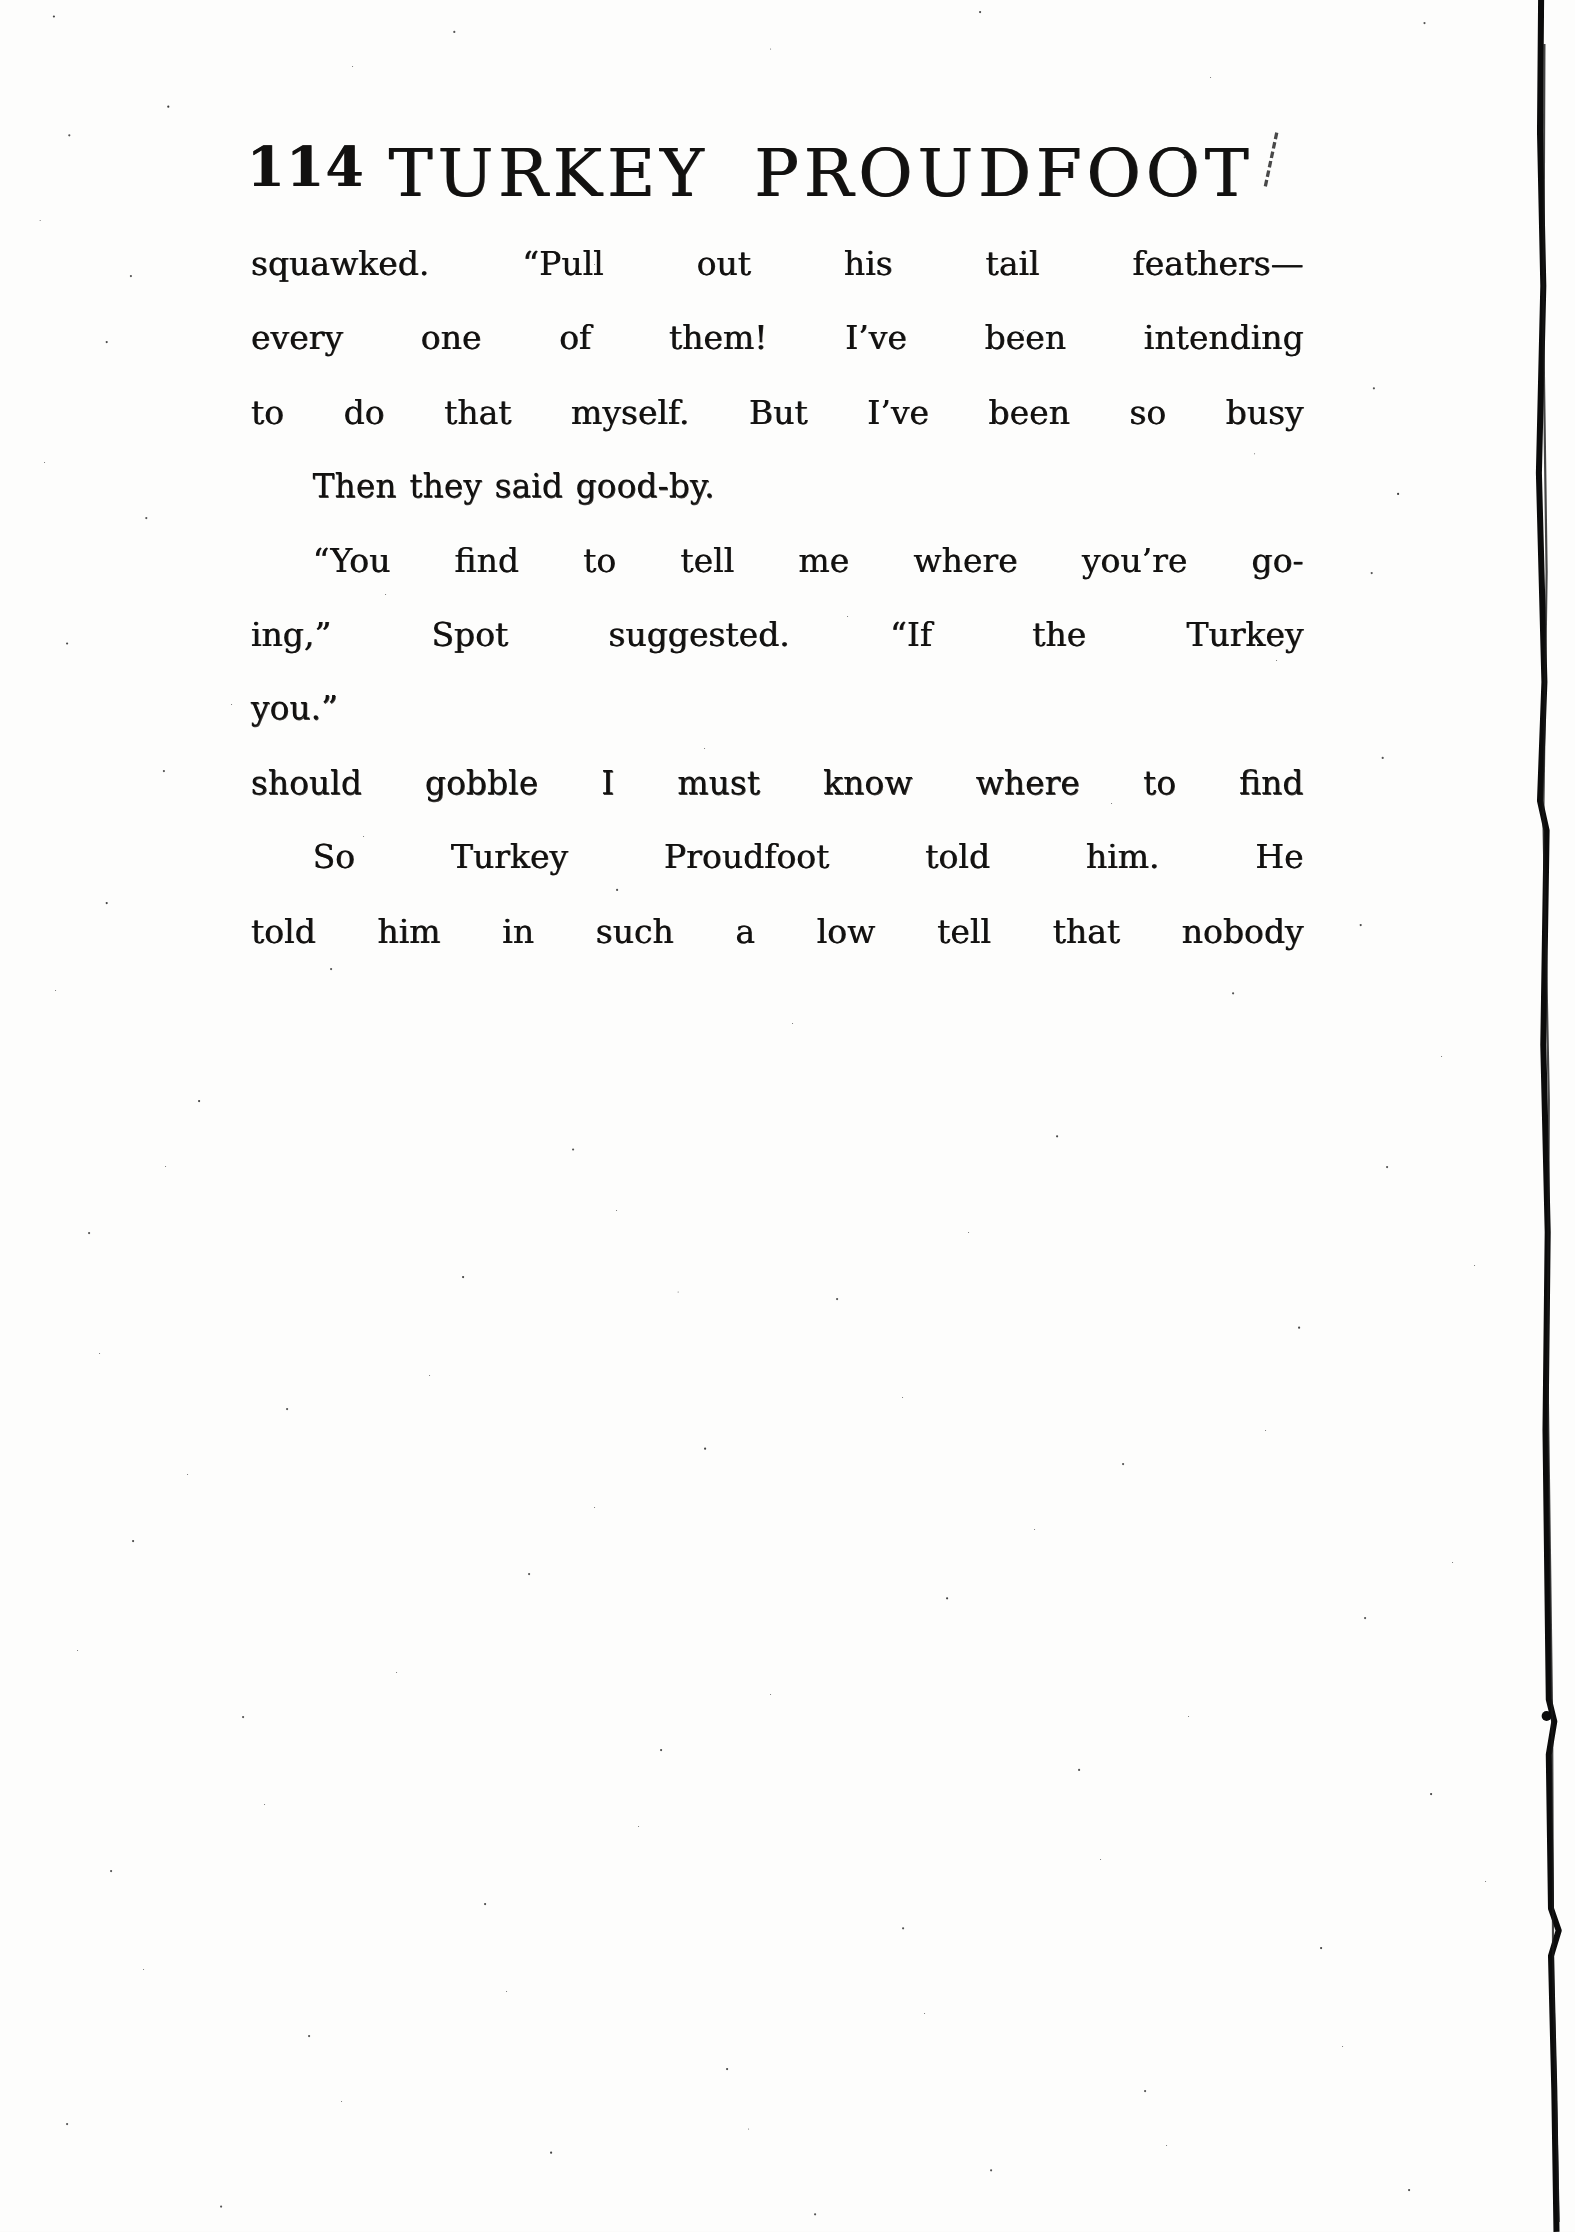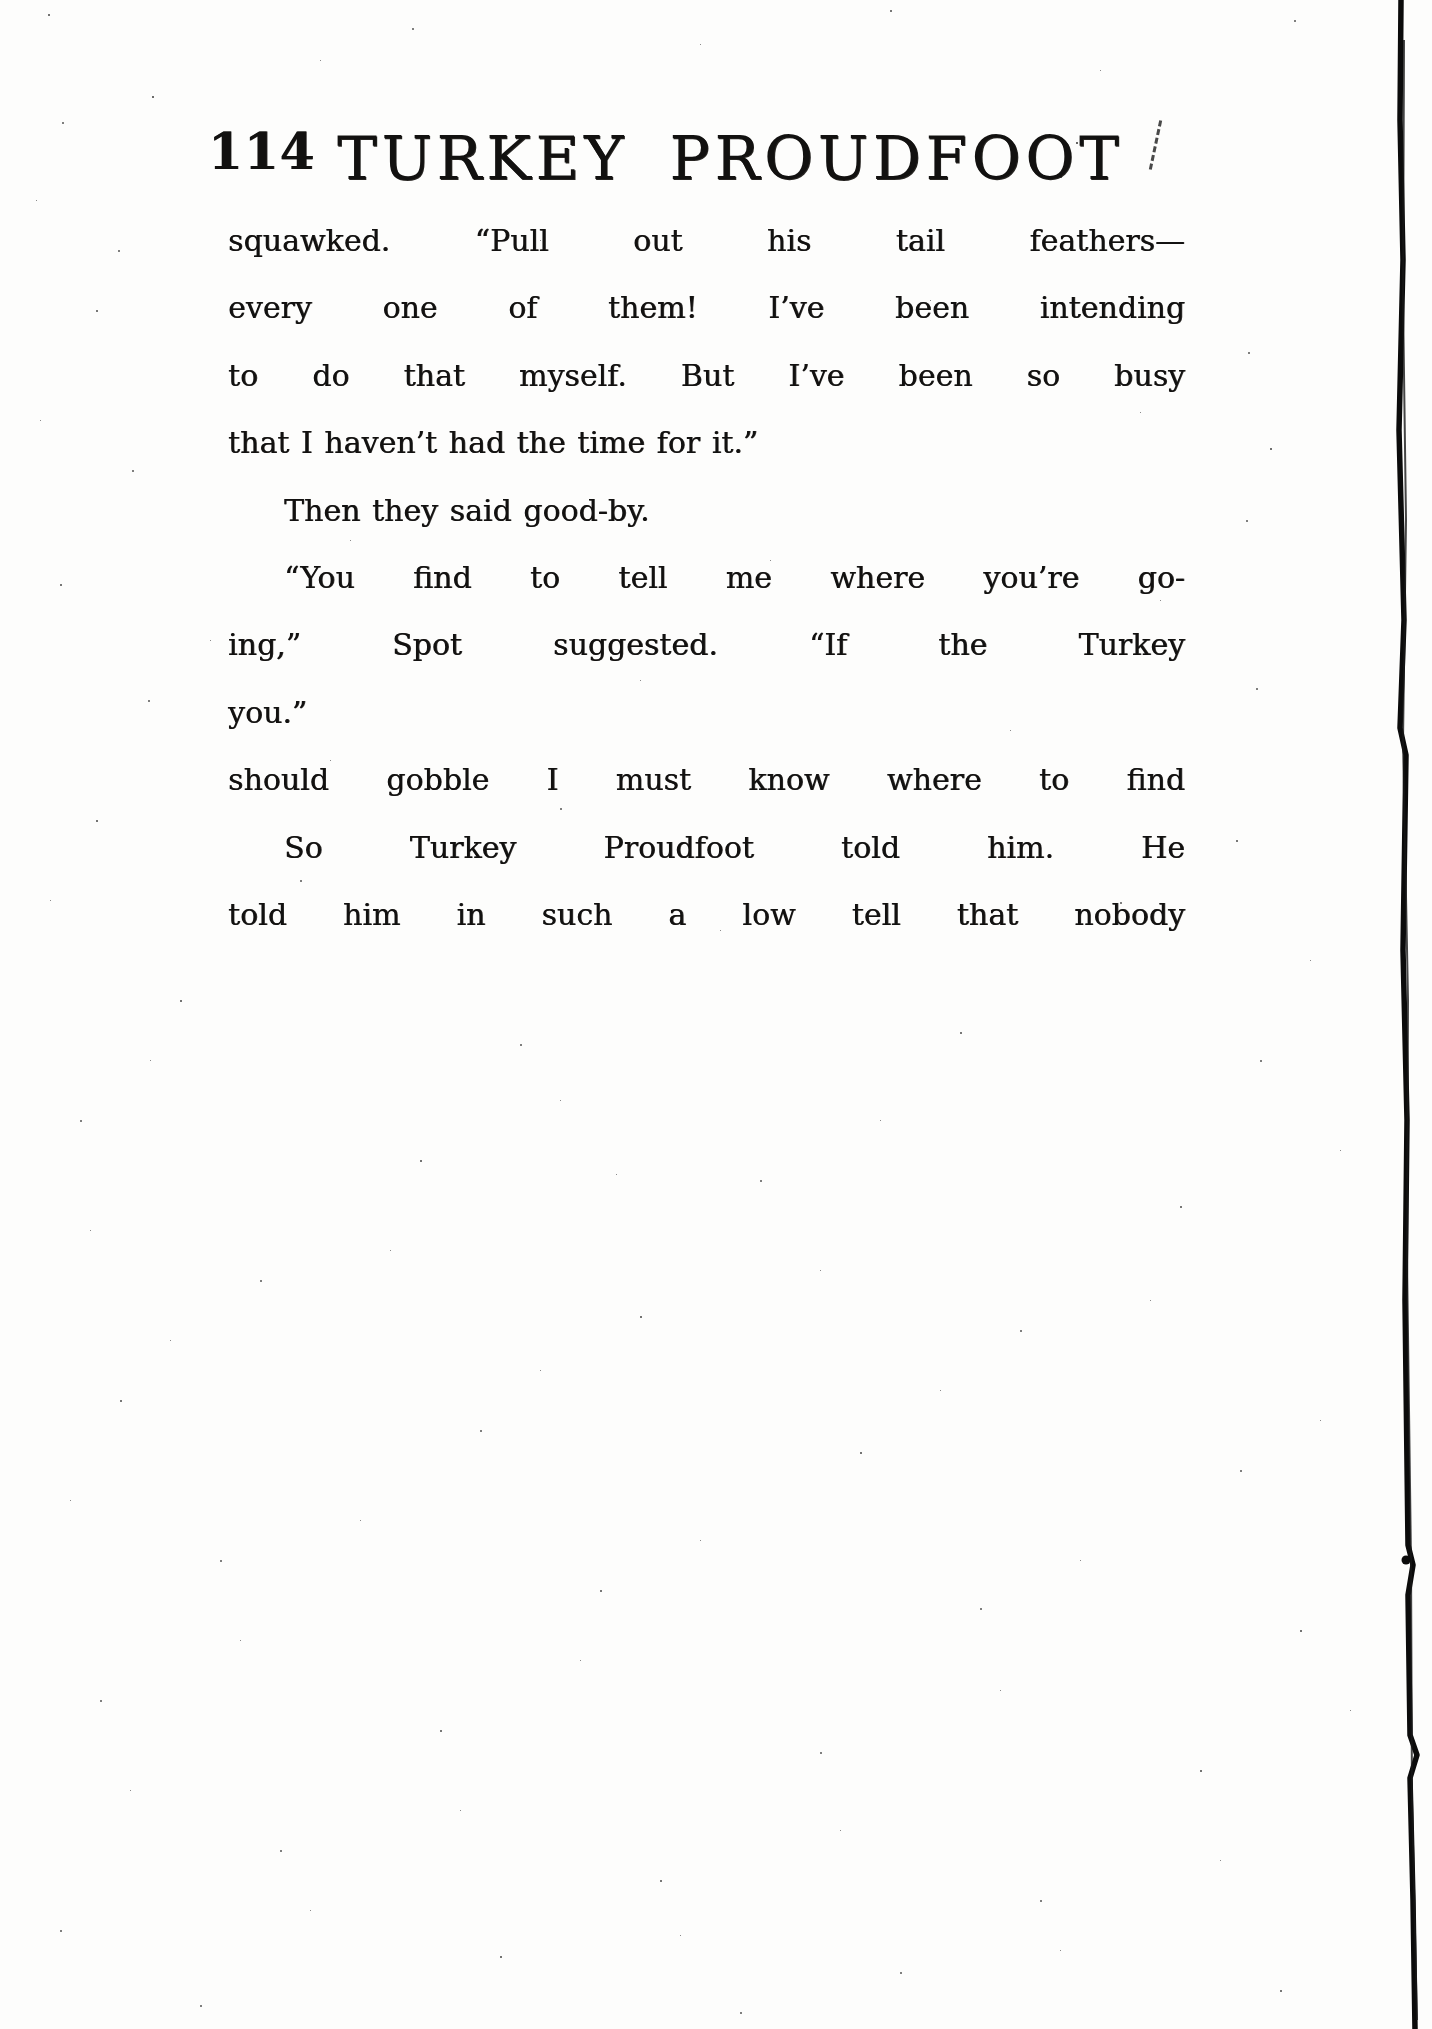--- a/index.html
+++ b/index.html
@@ -9,21 +9,21 @@
   html,body{margin:0;padding:0;background:#e8e8e8;}
   .page{
     position:relative;
     width:1432px;height:2029px;
     background:var(--paper);
     overflow:hidden;
     font-family:"DejaVu Serif","Liberation Serif",serif;
     color:var(--ink);
   }
   
-  .hdr{position:absolute;top:122px;left:208px;height:56px;white-space:nowrap;}
+  .hdr{position:absolute;top:122px;left:224px;height:56px;white-space:nowrap;}
   .hdr .num{
     font-size:50px;font-weight:bold;letter-spacing:1px;
     text-shadow:0.6px 0.4px 0 rgba(15,13,10,.85);
   }
   .hdr .title{
     position:absolute;left:129px;top:1px;
     font-size:60px;letter-spacing:4.5px;word-spacing:18px;
     text-shadow:0.8px 0.5px 0 rgba(15,13,10,.9);
   }
   
@@ -87,21 +87,20 @@
 
   <header class="hdr">
     <span class="num">114</span>
     <span class="title">TURKEY PROUDFOOT</span>
   </header>
 
   <main class="bodytext">
     <div class="ln just">squawked. “Pull out his tail feathers—</div>
     <div class="ln just">every one of them! I’ve been intending</div>
     <div class="ln just">to do that myself. But I’ve been so busy</div>
-    <div class="ln plain">that I haven’t had the time for it.”</div>
     <div class="ln plain indent">Then they said good-by.</div>
     <div class="ln just indent">“You find to tell me where you’re go-</div>
     <div class="ln just">ing,” Spot suggested. “If the Turkey</div>
     <div class="ln plain">you.”</div>
     <div class="ln just">should gobble I must know where to find</div>
     <div class="ln just indent">So Turkey Proudfoot told him. He</div>
     <div class="ln just">told him in such a low tell that nobody</div>
   </main>
 
   <svg class="gutter" width="1432" height="2029" viewBox="0 0 1432 2029">

